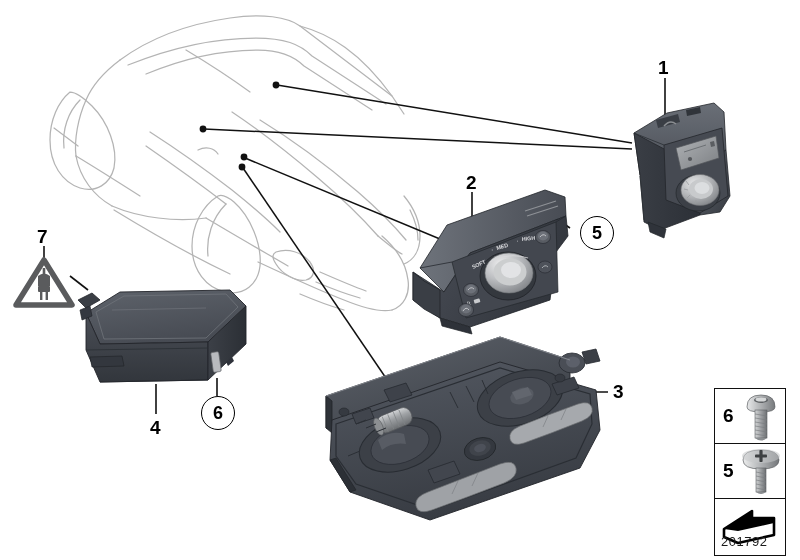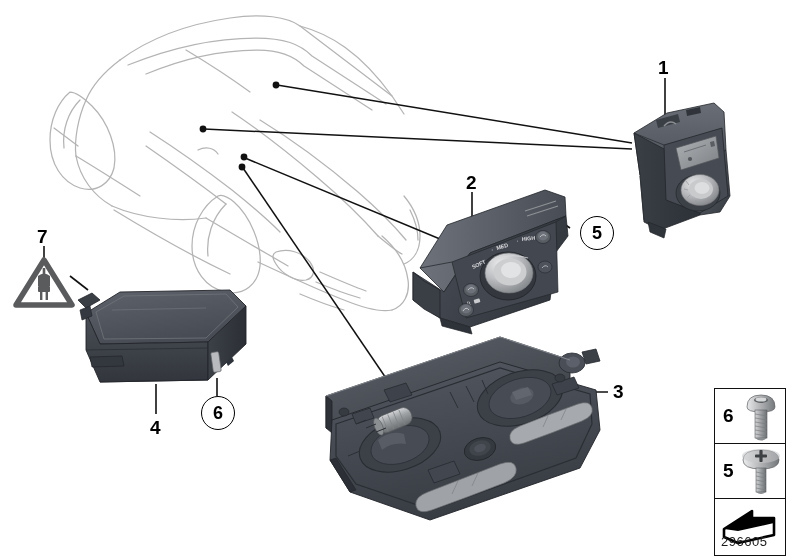--- a/index.html
+++ b/index.html
@@ -459,21 +459,21 @@
         <path d="M16,46 q5,4 10,0" fill="#898c8f"></path>
       </svg>
     </div>
     <div class="legend-cell last">
       <svg width="68" height="56" viewBox="0 0 68 56" style="position:absolute;left:1px;top:0px;">
         <path d="M8,30 L36,12 L36,19 L58,19 L58,36 L22,44 L8,38 Z" fill="#ffffff" stroke="#000000" stroke-width="2.6" stroke-linejoin="round"></path>
         <path d="M8,30 L36,12 L36,19 L58,19 L58,24 L22,32 Z" fill="#000000"></path>
       </svg>
     </div>
   </div>
-  <div class="diagram-id" style="left:721px;top:534px;">296605</div>
+  <div class="diagram-id" style="left:721px;top:534px;">201792</div>
 
   <div class="callout-num" style="left:658px;top:58px;">1</div>
   <div class="callout-num" style="left:466px;top:173px;">2</div>
   <div class="callout-num" style="left:613px;top:382px;">3</div>
   <div class="callout-num" style="left:150px;top:418px;">4</div>
   <div class="callout-num" style="left:37px;top:227px;">7</div>
 
   <div class="circ-num" style="left:580px;top:216px;">
     <span>5</span>
   </div>

